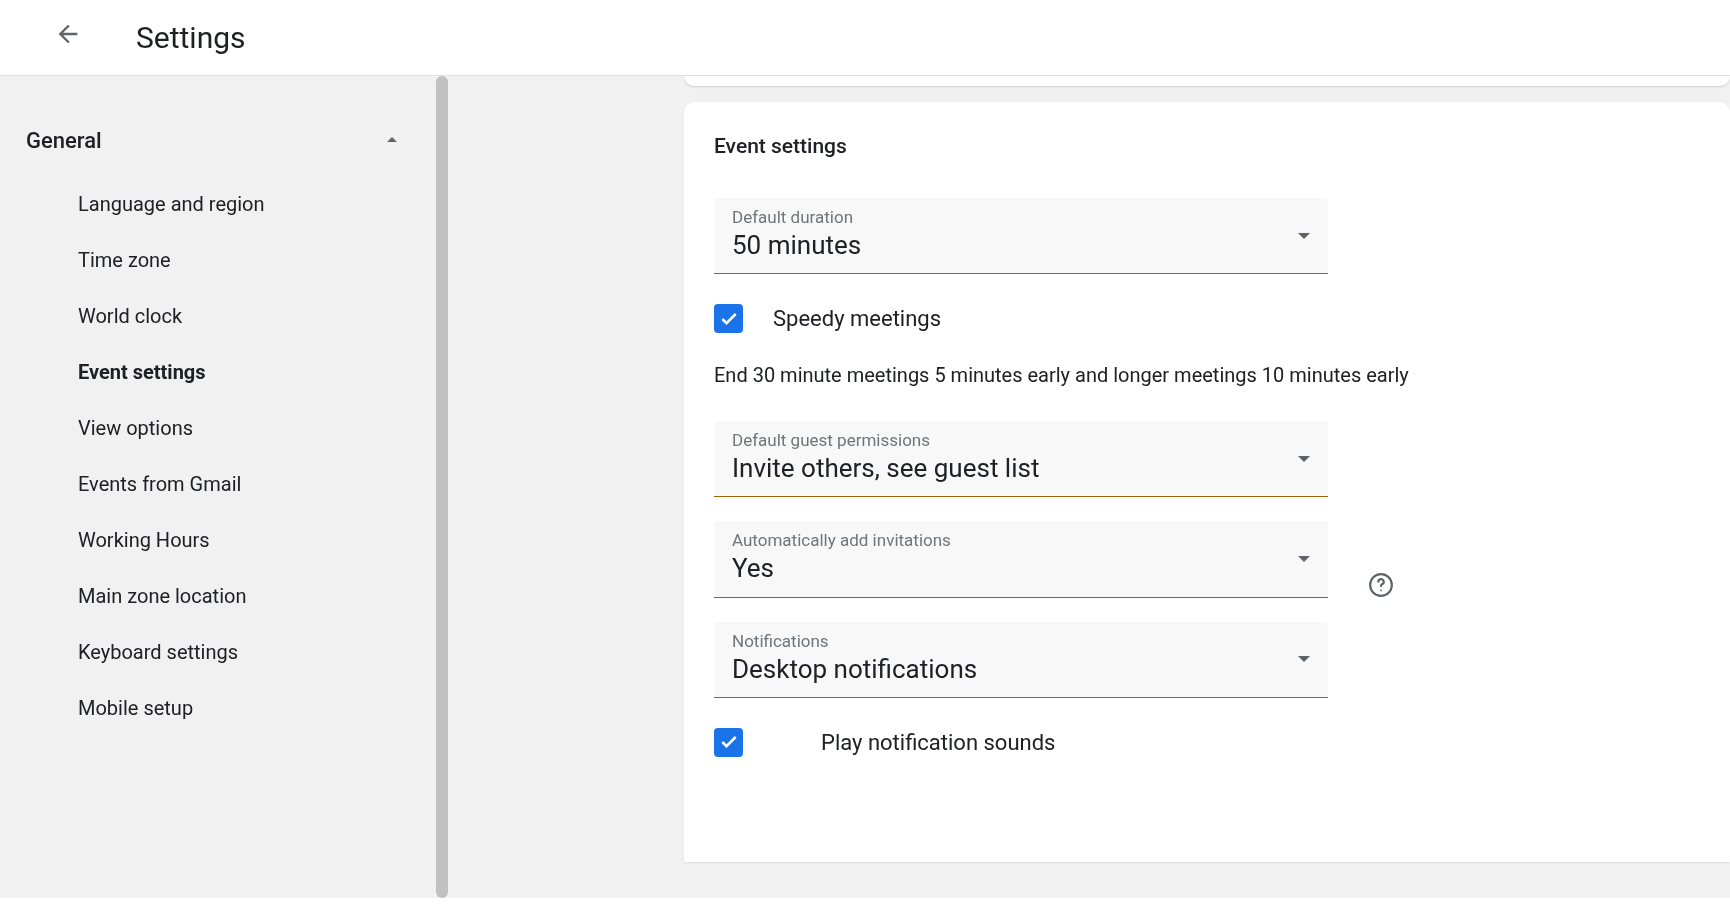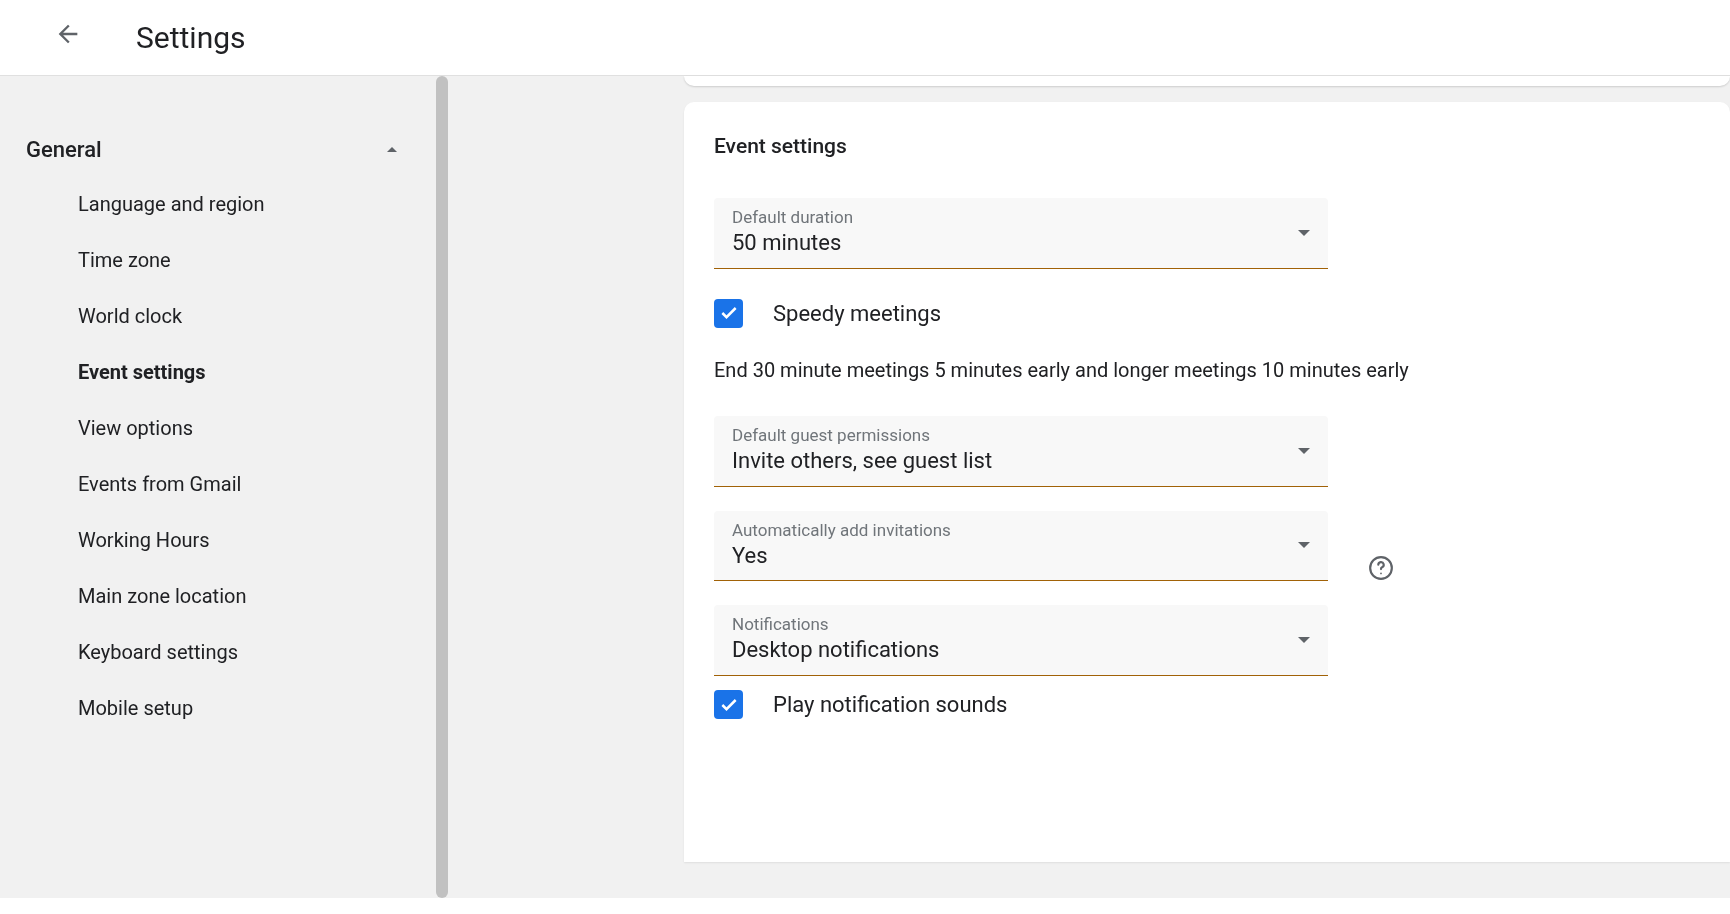--- a/index.html
+++ b/index.html
@@ -40,21 +40,21 @@
       height: calc(914px - 92px);
       background: #f1f1f1;
     }
     .sidebar {
       width: 434px;
       padding-top: 42px;
       background: #f1f1f1;
     }
     .sidebar-section-header {
       display: flex;
-      align-items: flex-end;
+      align-items: center;
       justify-content: space-between;
       padding: 0 30px 0 26px;
       height: 44px;
       cursor: pointer;
     }
     .sidebar-section-title {
       font-size: 22px;
       font-weight: 500;
       color: #202124;
     }
@@ -129,21 +129,21 @@
       position: relative;
       cursor: pointer;
       border-radius: 4px 4px 0 0;
     }
     .select-label {
       font-size: 17px;
       color: #70757a;
       line-height:1.3;
     }
     .select-value {
-      font-size: 22px;
+      font-size: 26px;
       color: #202124;
       line-height:1.35;
     }
     .select-caret {
       position: absolute;
       right: 18px;
       top: 50%;
       transform: translateY(-50%);
       width:0;height:0;
       border-left:6px solid transparent;
@@ -189,21 +189,21 @@
     .help-icon {
       margin-left: 40px;
       width:26px;
       height:26px;
       display:flex;
       align-items:center;
       justify-content:center;
       cursor:pointer;
     }
     .help-icon svg { width:26px; height:26px; fill:none; stroke:#5f6368; stroke-width:2; }
-    .check-row.secondary { margin-top:14px; margin-bottom:0;}
+    .check-row.secondary { margin-top:30px; margin-bottom:0;gap:48px;}
   </style>
 </head>
 <body>
 
 <div class="header">
   <div class="back-arrow">
     <svg viewBox="0 0 24 24">
         <path d="M20 11H7.83l5.59-5.59L12 4l-8 8 8 8 1.41-1.41L7.83 13H20z"></path>
       </svg>
   </div>

